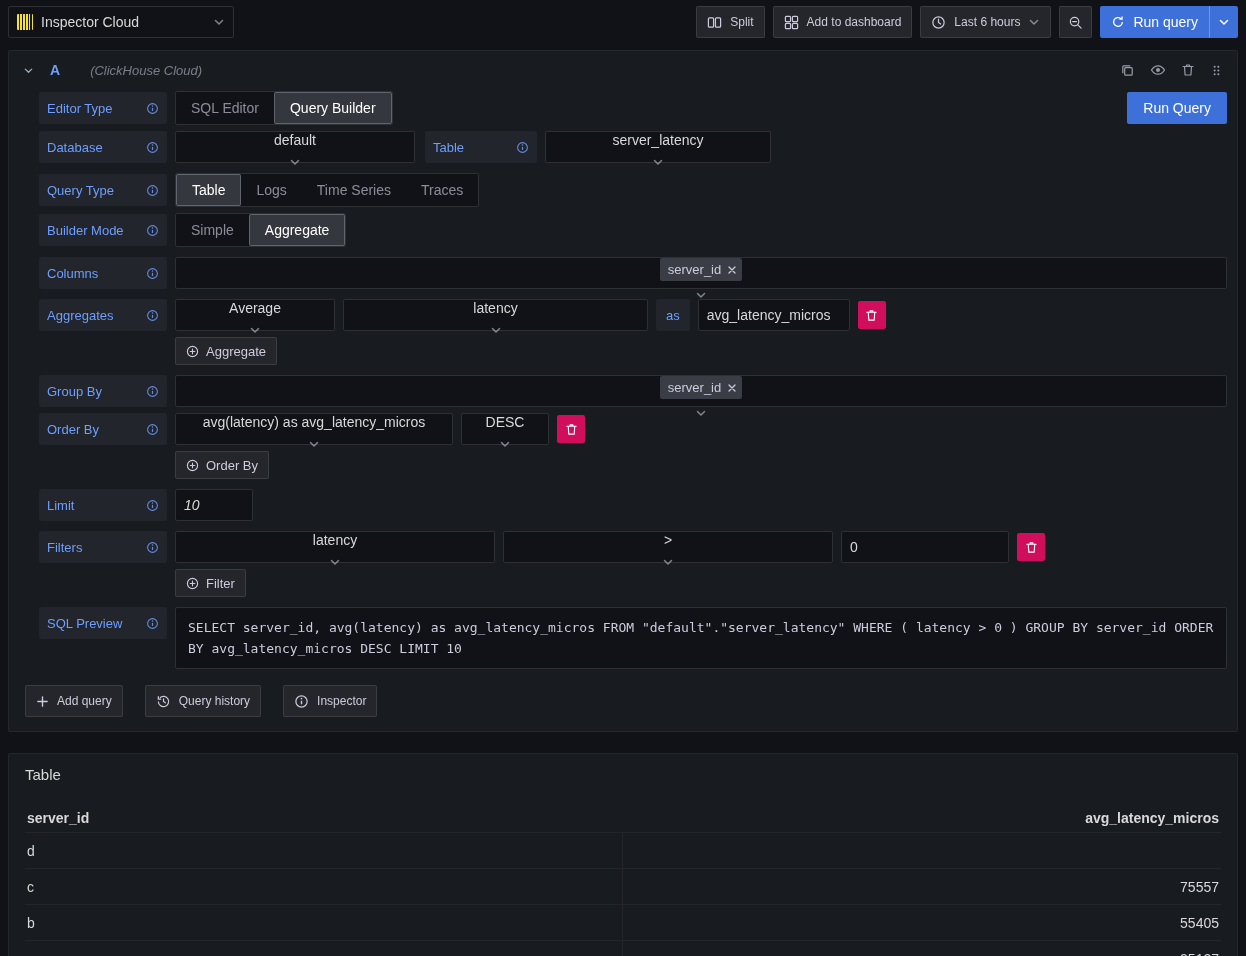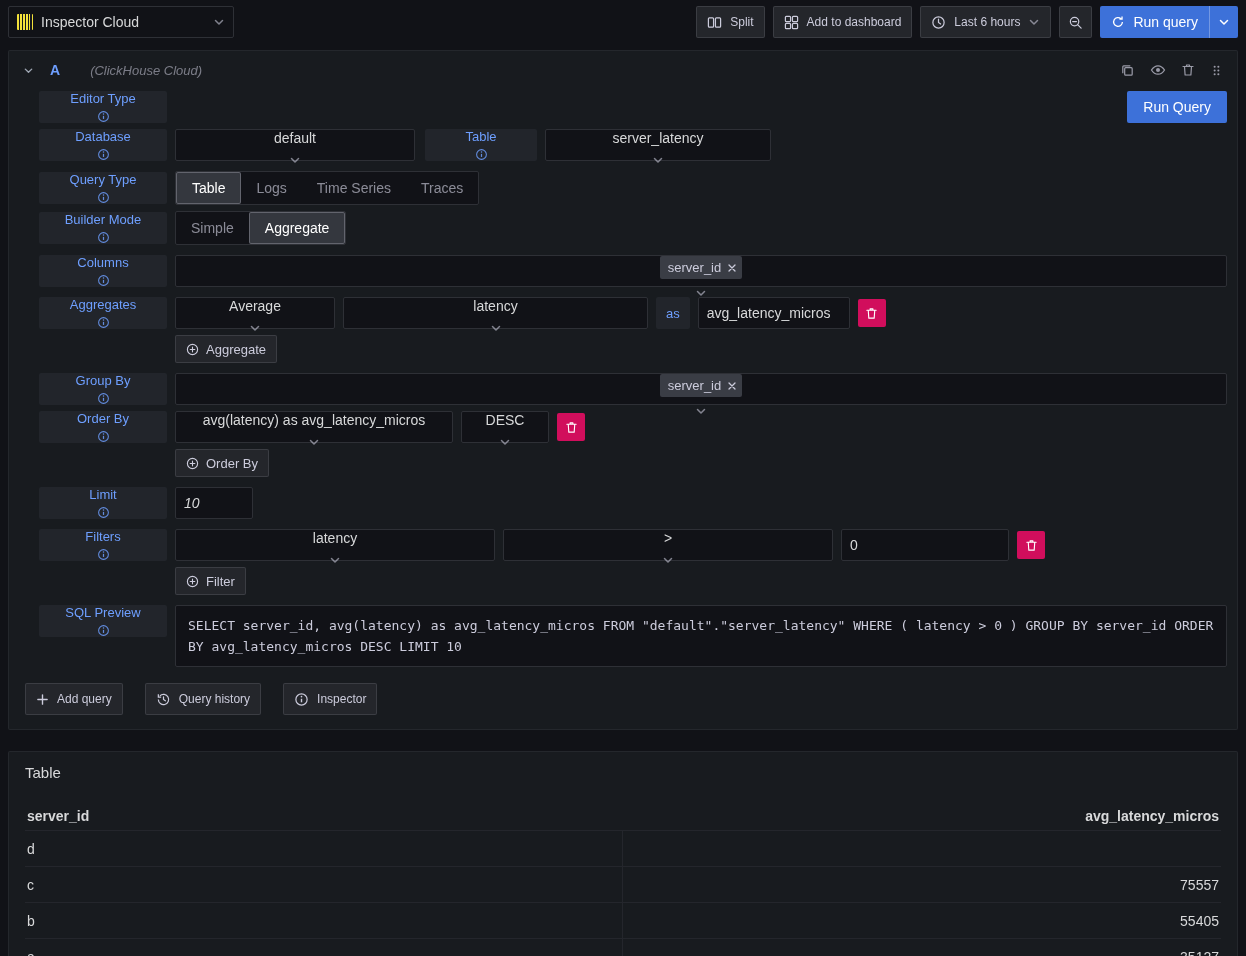--- a/index.html
+++ b/index.html
@@ -44,21 +44,21 @@
 
   .panel-body { padding:2px 10px 14px 16px; }
   .form-area { margin-left:14px; }
   .frow { display:flex; align-items:center; gap:8px; margin-bottom:6px; }
   .frow.start { align-items:flex-start; }
   .indent { margin-left:136px; }
   .gap-top { margin-top:10px; }
 
   .field-label { width:128px; min-width:128px; height:32px; background:#22252b; border-radius:2px;
     color:#6e9fff; display:flex; align-items:center; justify-content:space-between;
-    padding:0 8px; font-size:13px; font-weight:500;flex-direction:column; }
+    padding:0 8px; font-size:13px; font-weight:500; }
   .field-label.w112 { width:112px; min-width:112px; }
   .info-icon { display:flex; opacity:.85; cursor:pointer; }
 
   .radio-group { display:flex; align-items:center; background:#111217; border:1px solid #2e3036;
     border-radius:2px; height:34px; }
   .radio-opt { padding:0 15px; height:32px; display:flex; align-items:center;
     color:rgba(204,204,220,0.65); cursor:pointer; white-space:nowrap; }
   .radio-opt.selected { background:#34373e; color:#fff; border:1px solid rgba(204,204,220,0.30);
     border-radius:2px; font-weight:500; }
 
@@ -237,20 +237,24 @@
       <div class="frow">
         <div class="field-label">
           <span>Editor Type</span>
           <span class="info-icon">
             <svg width="13" height="13" viewBox="0 0 16 16">
                 <circle cx="8" cy="8" r="6" fill="none" stroke="currentColor" stroke-width="1.3"></circle>
                 <path d="M8 7.2V11" stroke="currentColor" stroke-width="1.5"></path>
                 <circle cx="8" cy="4.9" r="0.9" fill="currentColor"></circle>
               </svg>
           </span>
+        </div>
+        <div class="radio-group">
+          <div class="radio-opt">SQL Editor</div>
+          <div class="radio-opt selected">Query Builder</div>
         </div>
         <button class="btn-primary">Run Query</button>
       </div>
 
       <div class="frow">
         <div class="field-label">
           <span>Database</span>
           <span class="info-icon">
             <svg width="13" height="13" viewBox="0 0 16 16">
                 <circle cx="8" cy="8" r="6" fill="none" stroke="currentColor" stroke-width="1.3"></circle>

